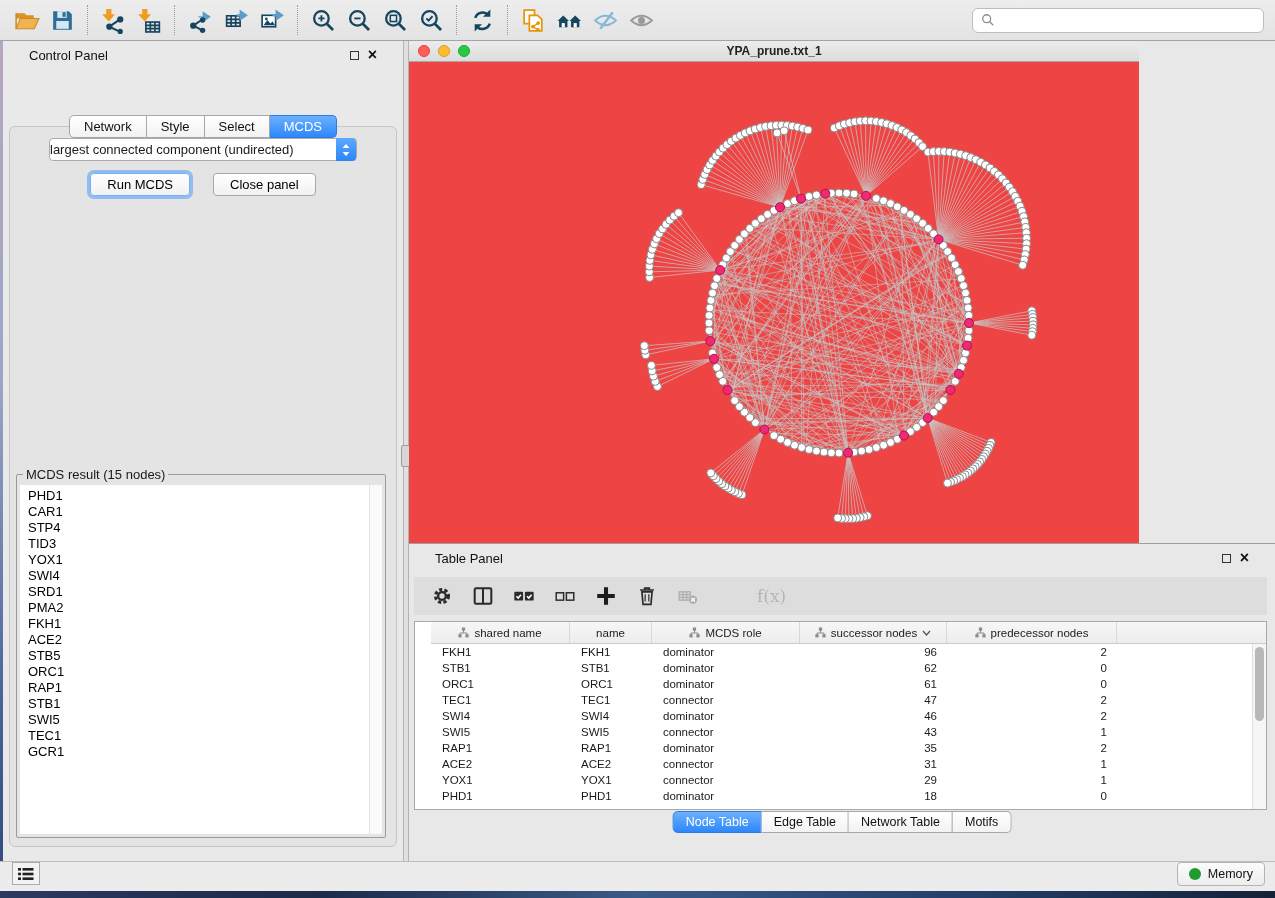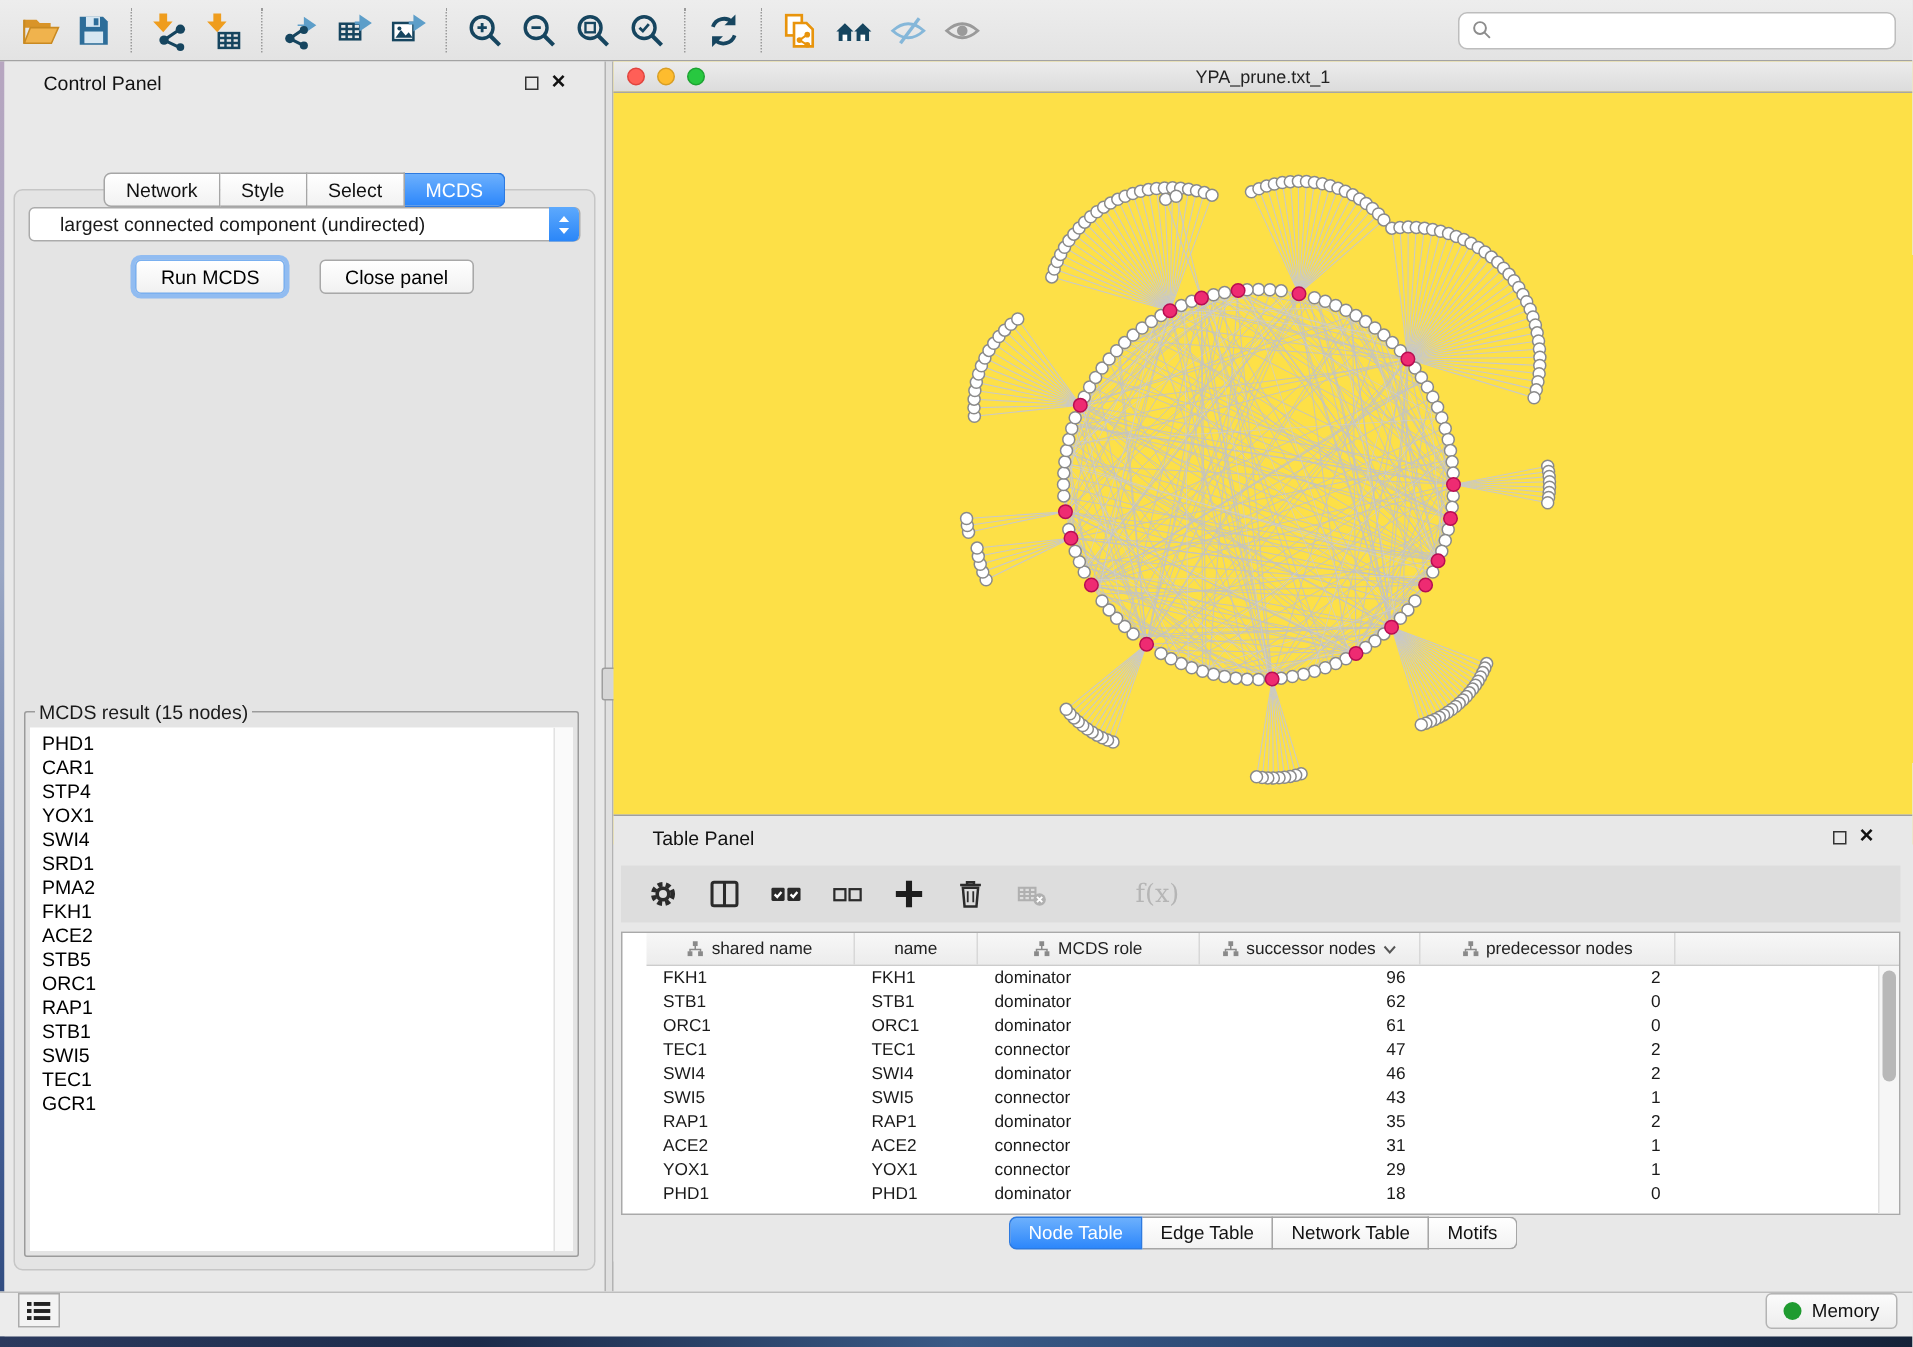--- a/index.html
+++ b/index.html
@@ -37,23 +37,23 @@
   #cp-tabs { top:74px; }
   .seg { border:1px solid #a6a6a6; border-left:none; background:linear-gradient(#ffffff,#f2f2f2);
     padding:3px 14px; font-size:13px; white-space:nowrap; color:#111; }
   .seg:first-child { border-left:1px solid #a6a6a6; border-radius:5px 0 0 5px; }
   .seg:last-child { border-radius:0 5px 5px 0; }
   .seg.sel { background:linear-gradient(#6cb0fd,#2d87fb); color:#fff; border-color:#2d7ae0; }
 
   #cp-body { position:absolute; left:6px; right:6px; top:85px; bottom:14px;
     background:#e4e4e4; border:1px solid #c6c6c6; border-radius:6px; }
   #opt-label { text-align:center; margin-top:27px; font-size:13px; }
-  #criterion-select { position:relative; width:368px; height:23px; margin:11px auto 0;
+  #criterion-select { position:relative; width:308px; height:23px; margin:11px auto 0;
     background:#fff; border:1px solid #ababab; border-radius:4px; font-size:13px;
-    line-height:21px; padding-left:20px; }
+    line-height:21px; padding-left:0; }
   #criterion-stepper { position:absolute; right:0; top:-1px; width:20px; height:23px;
     background:linear-gradient(#5da9fd,#2a86f8); border-radius:0 4px 4px 0;
     display:flex; align-items:center; justify-content:center; }
   .btn-row { display:flex; justify-content:center; gap:23px; margin-top:12px; }
   .mac-btn { height:23px; padding:0 16px; font-size:13px; font-family:"Liberation Sans",sans-serif;
     background:linear-gradient(#ffffff,#f1f1f1); border:1px solid #a8a8a8; border-radius:4px; }
   .mac-btn.focused { border-color:#7ab0f0; box-shadow:0 0 0 3px rgba(77,155,252,.55); }
 
   #mcds-fieldset { position:absolute; left:6px; right:10px; top:340px; bottom:8px;
     border:1px solid #9b9b9b; border-radius:2px; padding:2px; }
@@ -63,21 +63,21 @@
   #mcds-list li { font-size:13px; line-height:16px; color:#000; }
   .list-track { position:absolute; top:0; bottom:0; right:0; width:13px; background:#fafafa; border-left:1px solid #e2e2e2; }
 
   
   #v-splitter { position:absolute; left:403px; top:41px; width:6px; height:820px; background:#e0e0e0;
     border-left:1px solid #b3b3b3; border-right:1px solid #b3b3b3; }
   #v-splitter .grab { position:absolute; left:-3px; top:404px; width:10px; height:22px;
     background:#d6d6d6; border:1px solid #9e9e9e; border-radius:2px; }
 
   
-  #network-window { position:absolute; left:409px; top:41px; width:866px; height:522px; background:#fde047; }
+  #network-window { position:absolute; left:409px; top:41px; width:730px; height:522px; background:#ef4444;font-weight:bold; }
   #nw-titlebar { position:absolute; left:0; top:0; right:0; height:21px;
     background:linear-gradient(#ececec,#dcdcdc); border-bottom:1px solid #a6a6a6;
     display:flex; align-items:center; justify-content:center; }
   .traffic { position:absolute; left:9px; top:4px; display:flex; gap:8px; }
   .tl { width:12px; height:12px; border-radius:50%; }
   .tl.red { background:#ff5f57; border:1px solid #e0443e; }
   .tl.yellow { background:#febc2e; border:1px solid #d89e24; }
   .tl.green { background:#28c840; border:1px solid #1da332; }
   #nw-title { font-size:12px; color:#222; }
   #network-canvas { position:absolute; left:0; top:21px; width:866px; height:501px; }
@@ -301,20 +301,21 @@
       <button class="mac-btn focused">Run MCDS</button>
       <button class="mac-btn">Close panel</button>
     </div>
     <fieldset id="mcds-fieldset">
       <legend>MCDS result (15 nodes)</legend>
       <div id="mcds-list-wrap">
         <ul id="mcds-list">
             <li>PHD1</li>
             <li>CAR1</li>
             <li>STP4</li>
+            <li>TID3</li>
             <li>YOX1</li>
             <li>SWI4</li>
             <li>SRD1</li>
             <li>PMA2</li>
             <li>FKH1</li>
             <li>ACE2</li>
             <li>STB5</li>
             <li>ORC1</li>
             <li>RAP1</li>
             <li>STB1</li>

